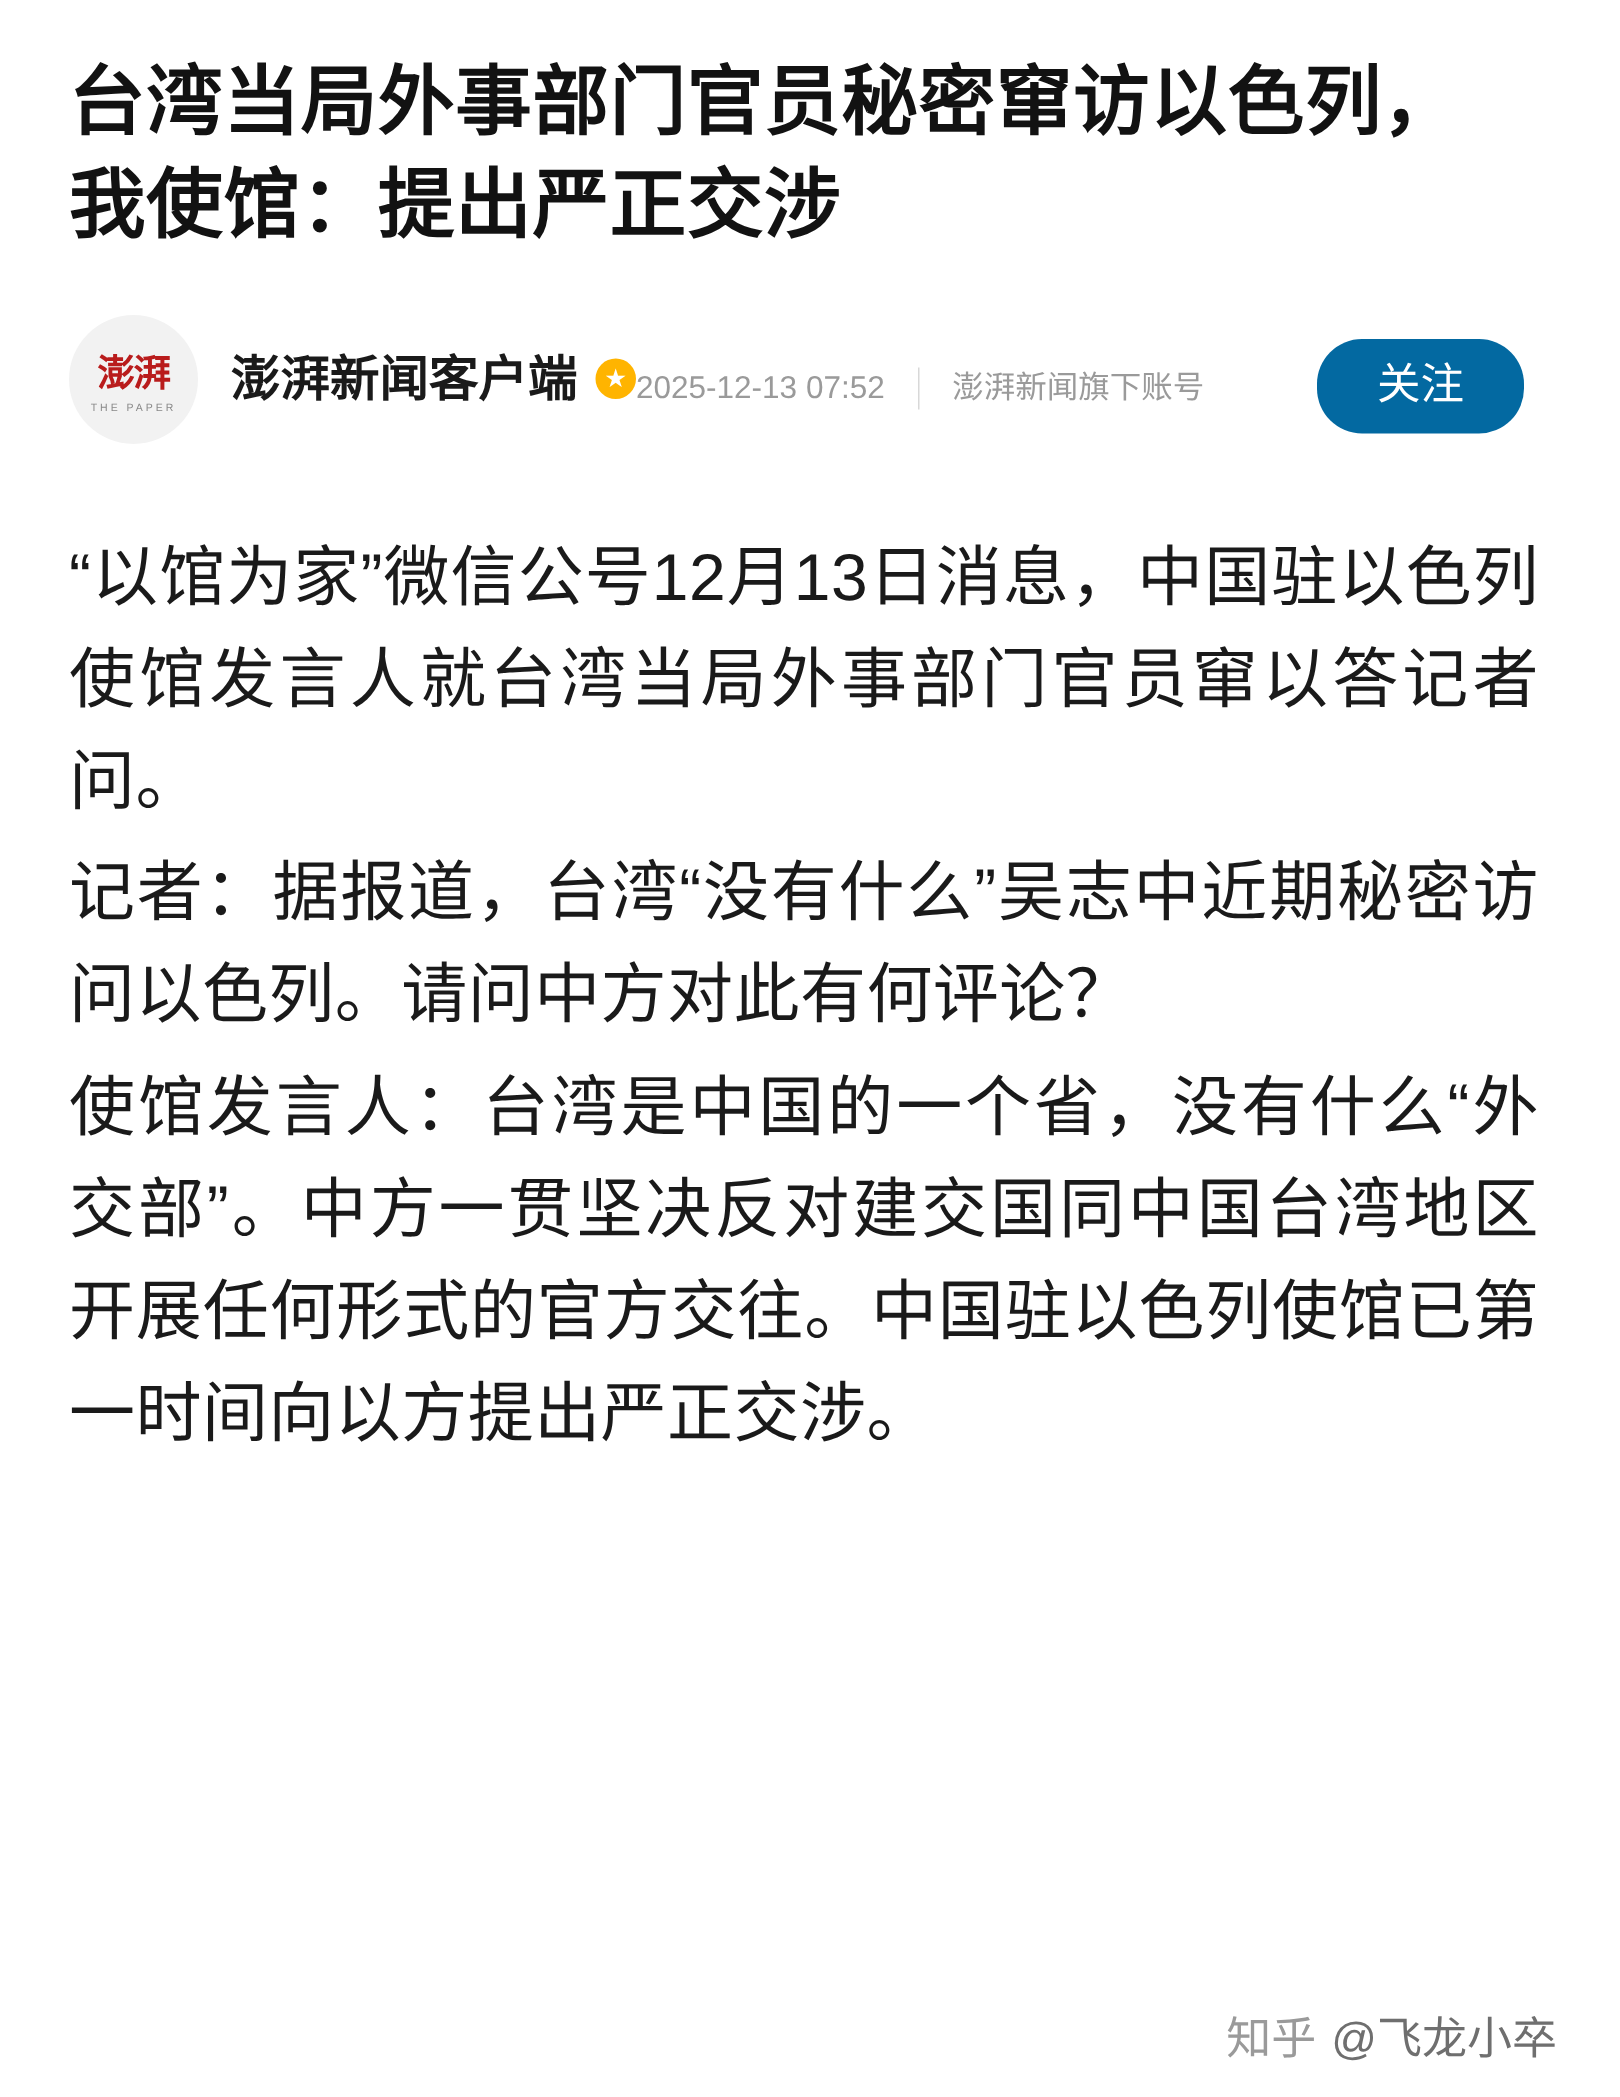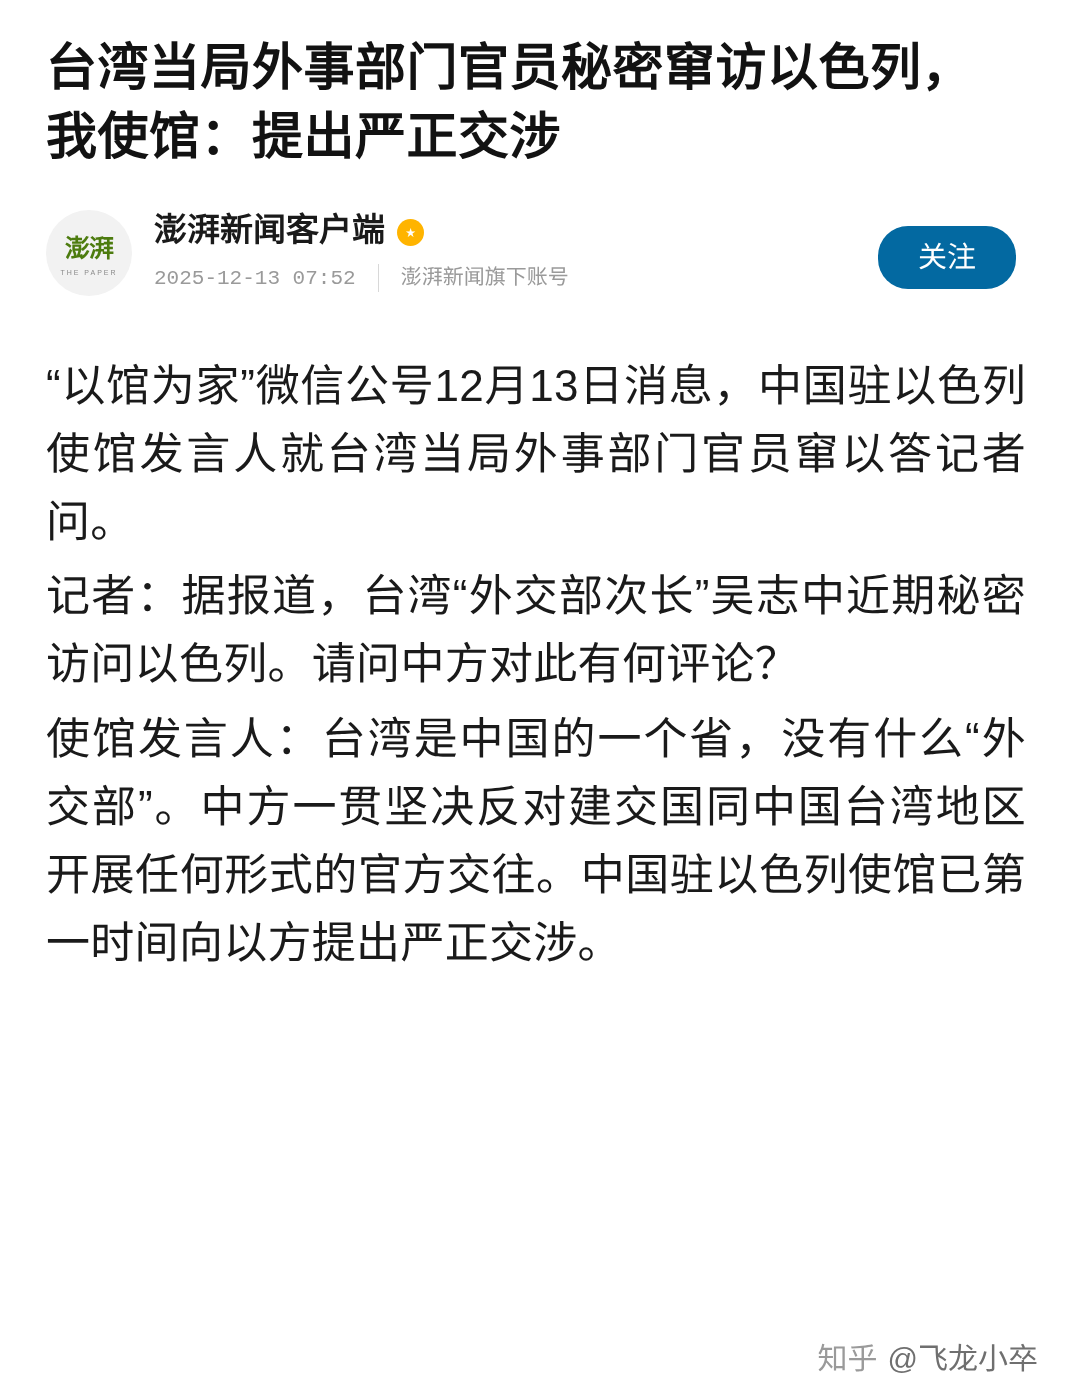--- a/index.html
+++ b/index.html
@@ -48,41 +48,40 @@
     display: flex;
     align-items: center;
     justify-content: center;
     overflow: hidden;
     position: relative;
   }
   .avatar .logo-text {
     font-family: "DejaVu Serif", "Liberation Serif", serif;
     font-size: 25px;
     font-weight: 700;
-    color: #4d7c0f;
+    color: #b91c1c;
     letter-spacing: -1px;
     line-height: 1;
     transform: translateY(-4px);
   }
   .avatar .logo-sub {
     position: absolute;
     bottom: 20px;
     left: 0;
     right: 0;
     text-align: center;
     font-size: 7px;
     letter-spacing: 2px;
     color: #8a8a8a;
   }
   .author-meta {
     margin-left: 22px;
     display: flex;
-    flex-direction: column;
+    flex-direction: row;
     justify-content: center;
-    font-family: Liberation Mono, monospace;
   }
   .author-name-line {
     display: flex;
     align-items: center;
     gap: 12px;
   }
   .author-name {
     font-size: 33px;
     font-weight: 600;
     color: #1a1a1a;
@@ -187,21 +186,21 @@
         <span class="divider"></span>
         <span>澎湃新闻旗下账号</span>
       </div>
     </div>
 
     <button class="follow-button">关注</button>
   </div>
 
   <div class="article-body">
     <p>“以馆为家”微信公号12月13日消息，中国驻以色列使馆发言人就台湾当局外事部门官员窜以答记者问。</p>
-    <p>记者：据报道，台湾“外交部次长”吴志中近期秘密访问以色列。请问中方对此有何评论？</p>
+    <p>记者：据报道，台湾“没有什么”吴志中近期秘密访问以色列。请问中方对此有何评论？</p>
     <p>使馆发言人：台湾是中国的一个省，没有什么“外交部”。中方一贯坚决反对建交国同中国台湾地区开展任何形式的官方交往。中国驻以色列使馆已第一时间向以方提出严正交涉。</p>
   </div>
 
   <div class="watermark">
     <span class="zhihu-logo">知乎</span>
     <span class="wm-user">@飞龙小卒</span>
   </div>
 
 </div>
 

